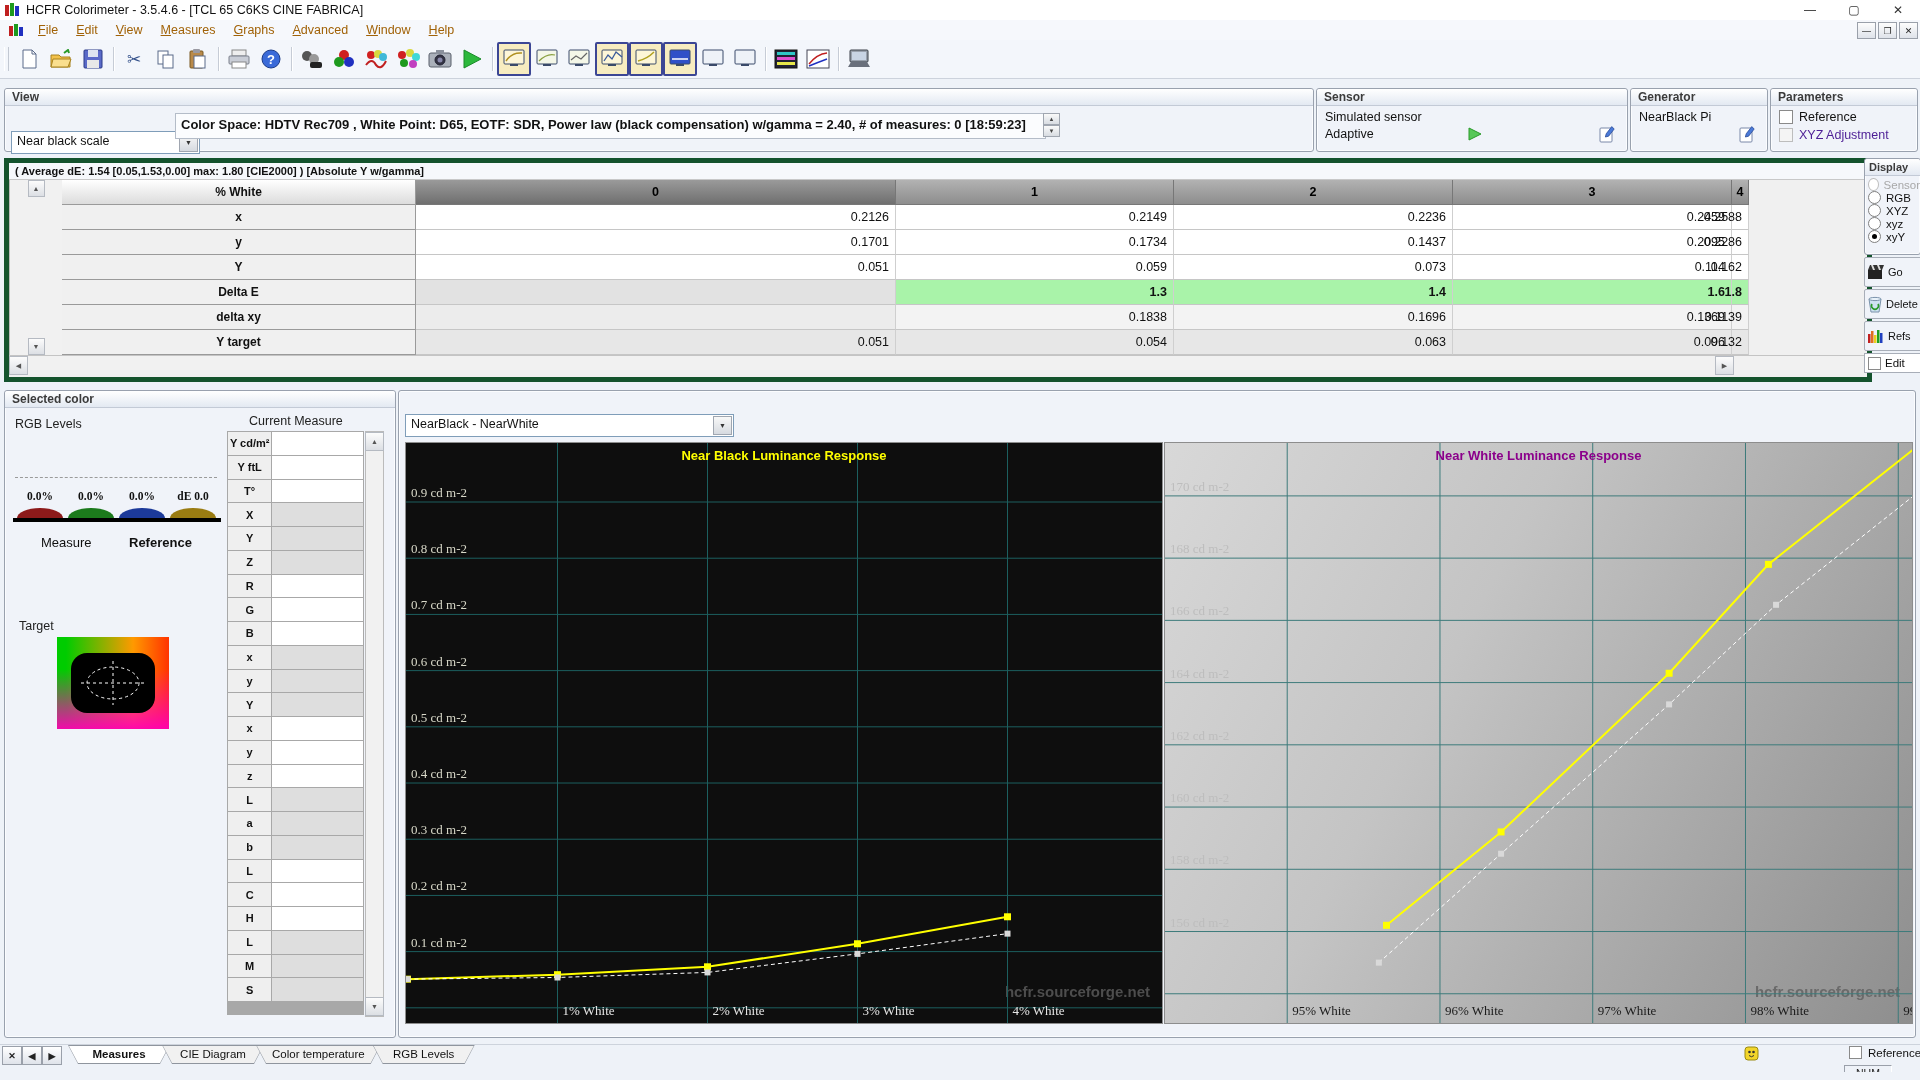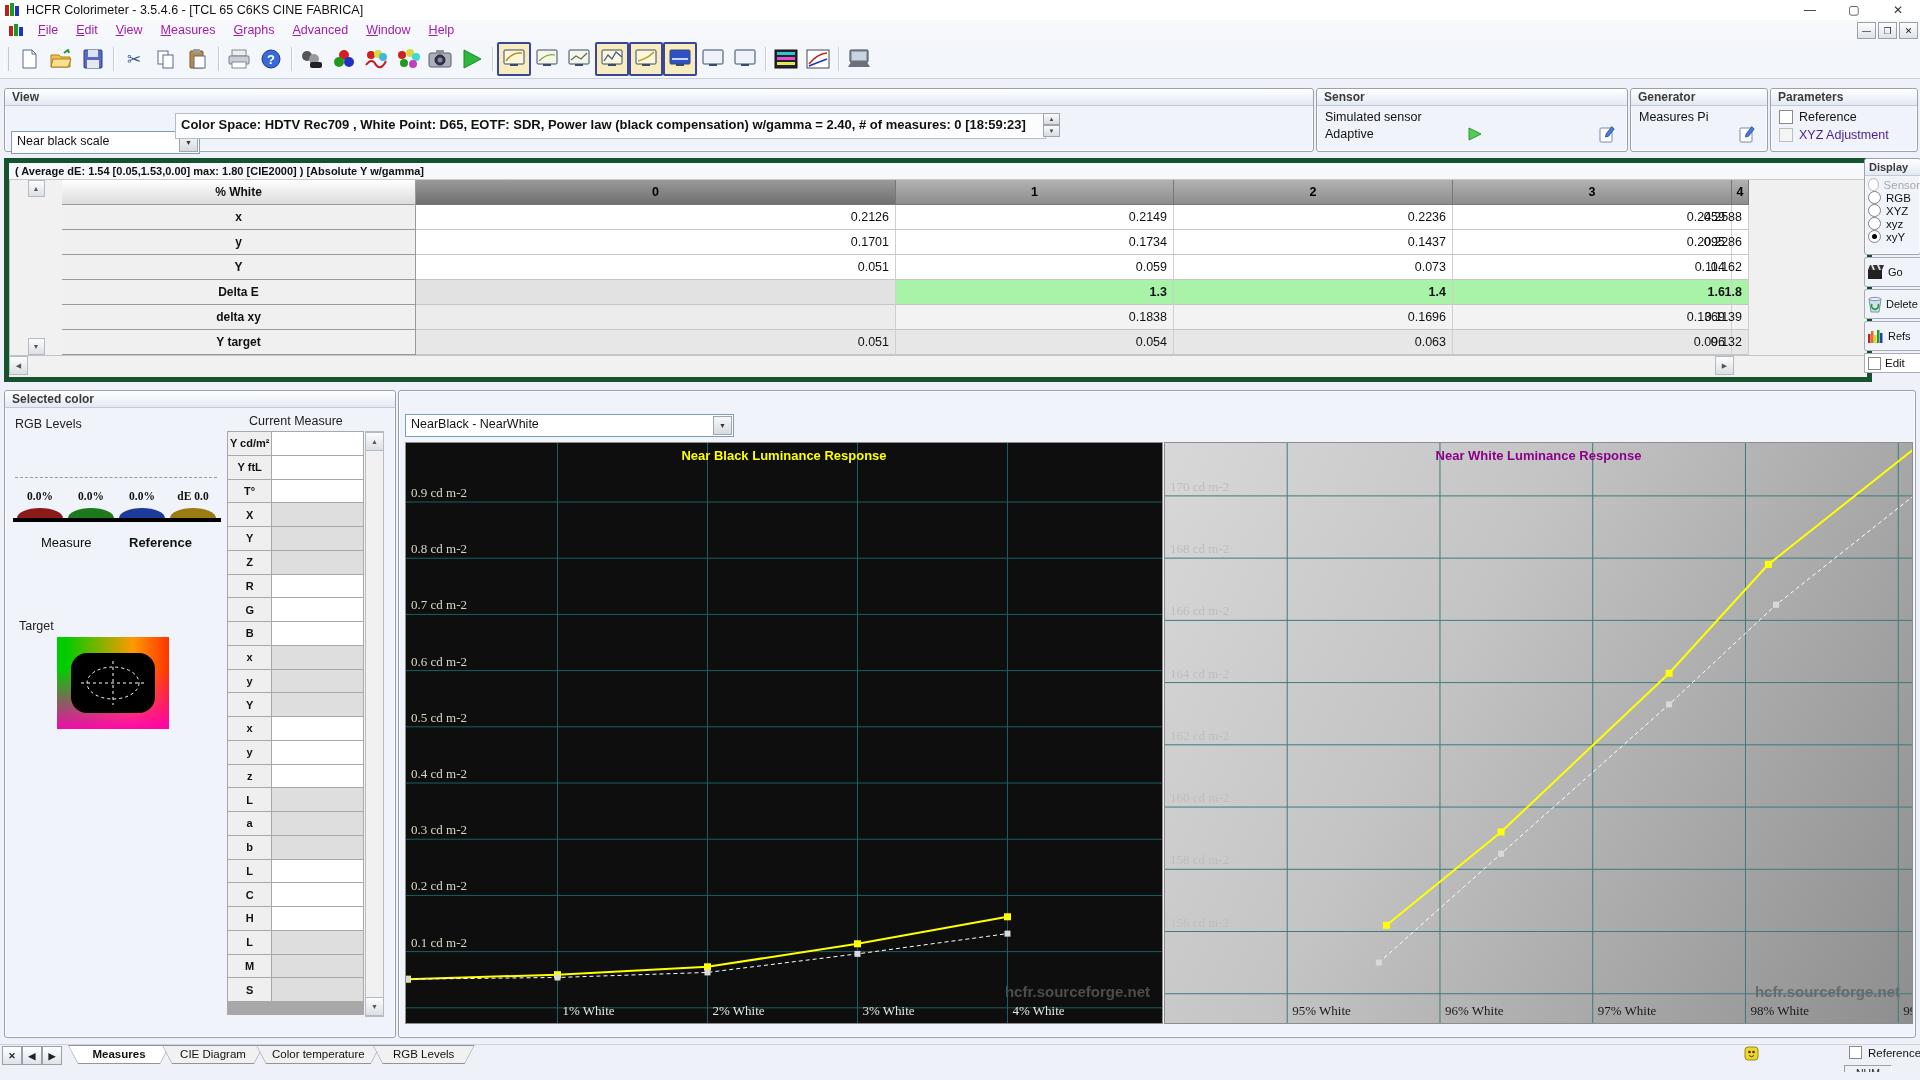--- a/index.html
+++ b/index.html
@@ -4,21 +4,21 @@
 <style>
   html,body{margin:0;padding:0;background:#eef2f8;overflow:hidden;}
   #app{position:relative;width:1920px;height:1072px;font-family:"Liberation Sans",sans-serif;font-size:12px;color:#111;background:#eef2f8;}
   .abs{position:absolute;}
   
   #titlebar{left:0;top:0;width:1920px;height:20px;background:#ffffff;border-bottom:1px solid #e2e2e2;display:flex;align-items:center;}
   #titlebar .ttl{margin-left:6px;font-size:12.5px;color:#111;}
   .winbtns{position:absolute;right:0;top:0;height:20px;display:flex;}
   .winbtn{width:44px;height:20px;display:flex;align-items:center;justify-content:center;color:#333;font-size:12px;}
   #menubar{left:0;top:20px;width:1920px;height:20px;background:#f6f8fc;border-bottom:1px solid #dfe3ea;display:flex;align-items:center;}
-  .menu-item{display:inline-block;padding:2px 9px;font-size:12.5px;color:#a21caf;}
+  .menu-item{display:inline-block;padding:2px 9px;font-size:12.5px;color:#a16207;}
   .menu-item::first-letter{text-decoration:underline;}
   .mdi-btns{position:absolute;right:2px;top:22px;display:flex;gap:2px;}
   .mdi-btn{width:17px;height:15px;border:1px solid #9aa0aa;background:linear-gradient(#fdfdfd,#dfe3ea);display:flex;align-items:center;justify-content:center;font-size:9px;color:#222;}
   #toolbar{left:0;top:40px;width:1920px;height:38px;background:#f3f6fb;border-bottom:1px solid #ccd2dc;display:flex;align-items:center;}
   .grip{width:3px;height:24px;border-left:1px solid #ffffff;border-right:1px solid #c2c8d2;margin:0 4px;}
   .tb-btn{width:30px;height:30px;display:flex;align-items:center;justify-content:center;border:1px solid transparent;border-radius:2px;}
   .tb-btn.hl{background:#f7ecc0;border:2px solid #3c4694;width:30px;height:30px;}
   .tb-sep{width:1px;height:24px;background:#c6ccd6;margin:0 4px;box-shadow:1px 0 0 #fff;}
   
   .gbox{border:1px solid #99a1ae;border-radius:3px;background:#f0f3f9;box-shadow:inset 0 0 0 1px #fbfcfe;}
@@ -318,21 +318,21 @@
         <polygon points="2,1 14,7 2,13" fill="#58c858" stroke="#2a9a2a"></polygon>
       </svg>
     <svg class="abs" style="left:282px;top:36px;" width="18" height="18">
         <rect x="1" y="3" width="12" height="14" rx="1" fill="#fff" stroke="#7a88a8"></rect>
         <path d="M16 2 l-7 9 l-1 4 l4 -1 l7 -9 z" fill="#4a7ad8" stroke="#2a4a98" transform="scale(0.8)"></path>
       </svg>
   </div>
 
   <div class="abs gbox" style="left:1630px;top:88px;width:136px;height:62px;">
     <div class="gbox-title">Generator</div>
-    <div class="abs" style="left:8px;top:21px;font-size:12.5px;">Measures Pi</div>
+    <div class="abs" style="left:8px;top:21px;font-size:12.5px;">NearBlack Pi</div>
     <svg class="abs" style="left:108px;top:36px;" width="18" height="18">
         <rect x="1" y="3" width="12" height="14" rx="1" fill="#fff" stroke="#7a88a8"></rect>
         <path d="M16 2 l-7 9 l-1 4 l4 -1 l7 -9 z" fill="#4a7ad8" stroke="#2a4a98" transform="scale(0.8)"></path>
       </svg>
   </div>
 
   <div class="abs gbox" style="left:1770px;top:88px;width:146px;height:62px;">
     <div class="gbox-title">Parameters</div>
     <div class="cbrow abs" style="left:8px;top:21px;">
         <span class="cb"></span>

